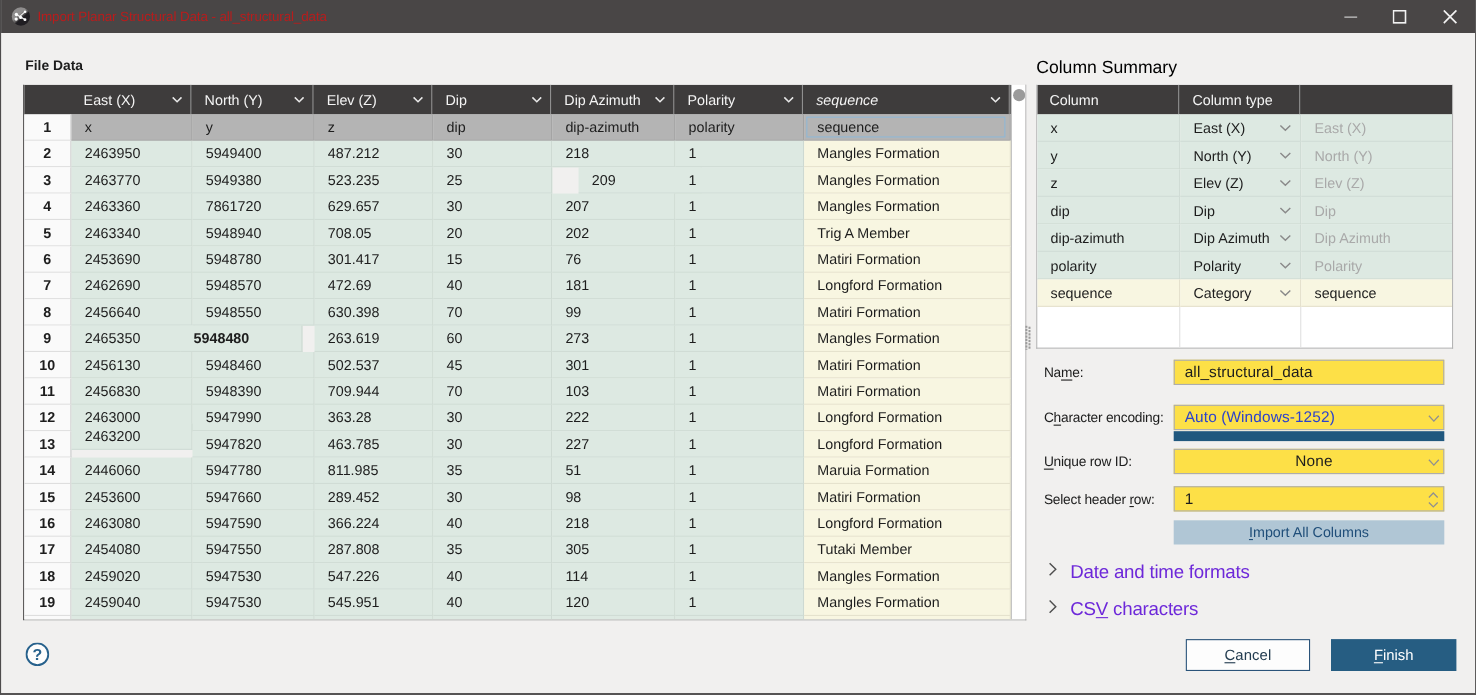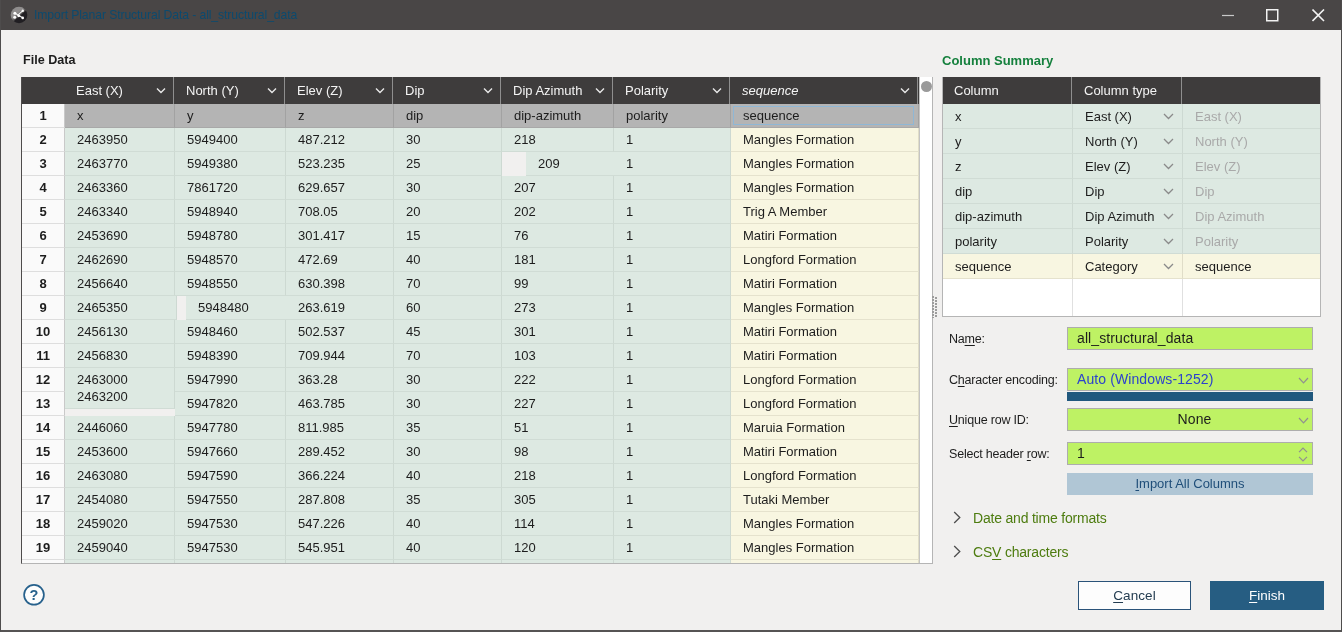--- a/index.html
+++ b/index.html
@@ -1,31 +1,31 @@
 <!DOCTYPE html>
 <html><head><meta charset="utf-8"><style>
 
 *{margin:0;padding:0;box-sizing:border-box;}
 html,body{width:1342px;height:632px;overflow:hidden;}
 body{font-family:"Liberation Sans",sans-serif;background:#f1f0ef;position:relative;}
 .abs{position:absolute;}
 #win{position:absolute;left:0;top:0;width:1342px;height:632px;border-left:1px solid #4e4c4c;border-right:1px solid #4e4c4c;border-bottom:2px solid #565454;}
 #titlebar{position:absolute;left:0;top:0;width:1340px;height:30px;background:#494646;}
-#title{position:absolute;left:33px;top:0;height:30px;line-height:30px;color:#0c4a6e;font-size:12.2px;letter-spacing:-0.1px;}
+#title{position:absolute;left:33px;top:0;height:30px;line-height:30px;color:#b91c1c;font-size:12.2px;letter-spacing:-0.1px;}
 .cell{position:absolute;font-size:13px;color:#1d1d1d;line-height:24px;padding-left:12px;white-space:nowrap;overflow:hidden;}
 .hcell{position:absolute;top:0;height:27px;line-height:27px;color:#f4f4f4;font-size:13px;padding-left:12px;white-space:nowrap;border-right:1px solid #8f8f8f;}
 .hch{position:absolute;right:7px;top:11px;}
 .gch{position:absolute;right:8px;top:9px;}
 .rownum{position:absolute;background:#fafafa;text-align:center;font-weight:bold;font-size:13px;color:#1d1d1d;line-height:24px;border-right:1px solid #c9c9c9;border-bottom:1px solid #dedede;}
 .mint{background:#dde9e2;border-right:1px solid #cdd9d2;border-bottom:1px solid #d0dcd5;}
 .yel{background:#f8f6e1;border-right:1px solid #e0ddc8;border-bottom:1px solid #e5e2cd;}
 .gray1{background:#b4b4b4;border-right:1px solid #a2a2a2;border-bottom:1px solid #a8a8a8;}
 .lab{position:absolute;font-size:12.5px;letter-spacing:-0.2px;color:#1d1d1d;}
-.field{position:absolute;left:1066px;width:246px;height:23px;background:#bef264;border:1px solid #adadad;font-size:14px;letter-spacing:0.1px;color:#1d1d1d;line-height:21px;padding-left:9px;}
-.exp{position:absolute;font-size:14px;letter-spacing:-0.2px;color:#4d7c0f;}
+.field{position:absolute;left:1066px;width:246px;height:23px;background:#fde047;border:1px solid #adadad;font-size:14px;letter-spacing:0.1px;color:#1d1d1d;line-height:21px;padding-left:9px;}
+.exp{position:absolute;font-size:17px;letter-spacing:-0.2px;color:#6d28d9;}
 u{text-decoration:underline;text-underline-offset:2px;}
 
 </style></head><body>
 <div id="win">
 <div id="titlebar"></div>
 <svg class="abs" style="left:9px;top:6px" width="18" height="18" viewBox="0 0 18 18">
       <defs>
         <linearGradient id="g1" x1="0.15" y1="0.1" x2="0.85" y2="0.9">
           <stop offset="0.35" stop-color="#8f8d8d"></stop>
           <stop offset="0.52" stop-color="#5a5858"></stop>
@@ -44,21 +44,21 @@
 <svg class="abs" style="left:1221px;top:0" width="12" height="30">
       <path d="M0 15.5 H12" stroke="#c8c8c8" stroke-width="1.2"></path>
     </svg>
 <svg class="abs" style="left:1265px;top:9px" width="13" height="13">
       <rect x="0.75" y="0.75" width="11" height="11" fill="none" stroke="#f2f2f2" stroke-width="1.5"></rect>
     </svg>
 <svg class="abs" style="left:1311px;top:9px" width="13" height="13">
       <path d="M0.5 0.5 L12 12 M12 0.5 L0.5 12" stroke="#f2f2f2" stroke-width="1.6"></path>
     </svg>
 <div class="abs" style="left:22px;top:53px;font-size:12.6px;font-weight:bold;color:#1d1d1d;">File Data</div>
-<div class="abs" style="left:941px;top:53px;font-size:13px;font-weight:bold;color:#15803d;">Column Summary</div>
+<div class="abs" style="left:941px;top:53px;font-size:16px;font-weight:normal;color:#000000;">Column Summary</div>
 <div class="abs" style="left:20px;top:77px;width:912px;height:487px;overflow:hidden;border-left:1px solid #4e4c4c;border-bottom:1px solid #b5b5b5;border-right:1px solid #b5b5b5;">
 <div class="abs" style="left:0;top:0;width:897px;height:27px;background:#3e3c3c;"></div>
 <div class="hcell" style="left:42px;width:110px;">East (X)<svg class="hch" width="10" height="6" viewBox="0 0 10 6">
           <path d="M1 0.5 L5 4.5 L9 0.5" stroke="#e8e8e8" stroke-width="1.4" fill="none"></path>
         </svg></div>
 <div class="hcell" style="left:152px;width:111px;">North (Y)<svg class="hch" width="10" height="6" viewBox="0 0 10 6">
           <path d="M1 0.5 L5 4.5 L9 0.5" stroke="#e8e8e8" stroke-width="1.4" fill="none"></path>
         </svg></div>
 <div class="hcell" style="left:263px;width:108px;">Elev (Z)<svg class="hch" width="10" height="6" viewBox="0 0 10 6">
           <path d="M1 0.5 L5 4.5 L9 0.5" stroke="#e8e8e8" stroke-width="1.4" fill="none"></path>
@@ -134,21 +134,21 @@
 <div class="rownum" style="left:0;top:195px;width:43px;height:24px;">8</div>
 <div class="cell mint" style="left:43px;top:195px;width:110px;height:24px;">2456640</div>
 <div class="cell mint" style="left:153px;top:195px;width:111px;height:24px;">5948550</div>
 <div class="cell mint" style="left:264px;top:195px;width:108px;height:24px;">630.398</div>
 <div class="cell mint" style="left:372px;top:195px;width:108px;height:24px;">70</div>
 <div class="cell mint" style="left:480px;top:195px;width:112px;height:24px;">99</div>
 <div class="cell mint" style="left:592px;top:195px;width:117px;height:24px;">1</div>
 <div class="cell yel" style="left:709px;top:195px;width:188px;height:24px;">Matiri Formation</div>
 <div class="rownum" style="left:0;top:219px;width:43px;height:24px;">9</div>
 <div class="cell mint" style="left:43px;top:219px;width:112px;height:24px;">2465350</div>
-<div class="cell mint" style="left:164px;top:219px;width:111px;height:24px;">5948480</div>
+<div class="cell mint" style="left:142px;top:219px;width:111px;height:24px;font-weight:bold;">5948480</div>
 <div class="cell mint" style="left:264px;top:219px;width:108px;height:24px;">263.619</div>
 <div class="cell mint" style="left:372px;top:219px;width:108px;height:24px;">60</div>
 <div class="cell mint" style="left:480px;top:219px;width:112px;height:24px;">273</div>
 <div class="cell mint" style="left:592px;top:219px;width:117px;height:24px;">1</div>
 <div class="cell yel" style="left:709px;top:219px;width:188px;height:24px;">Mangles Formation</div>
 <div class="rownum" style="left:0;top:243px;width:43px;height:24px;">10</div>
 <div class="cell mint" style="left:43px;top:243px;width:110px;height:24px;">2456130</div>
 <div class="cell mint" style="left:153px;top:243px;width:111px;height:24px;">5948460</div>
 <div class="cell mint" style="left:264px;top:243px;width:108px;height:24px;">502.537</div>
 <div class="cell mint" style="left:372px;top:243px;width:108px;height:24px;">45</div>

